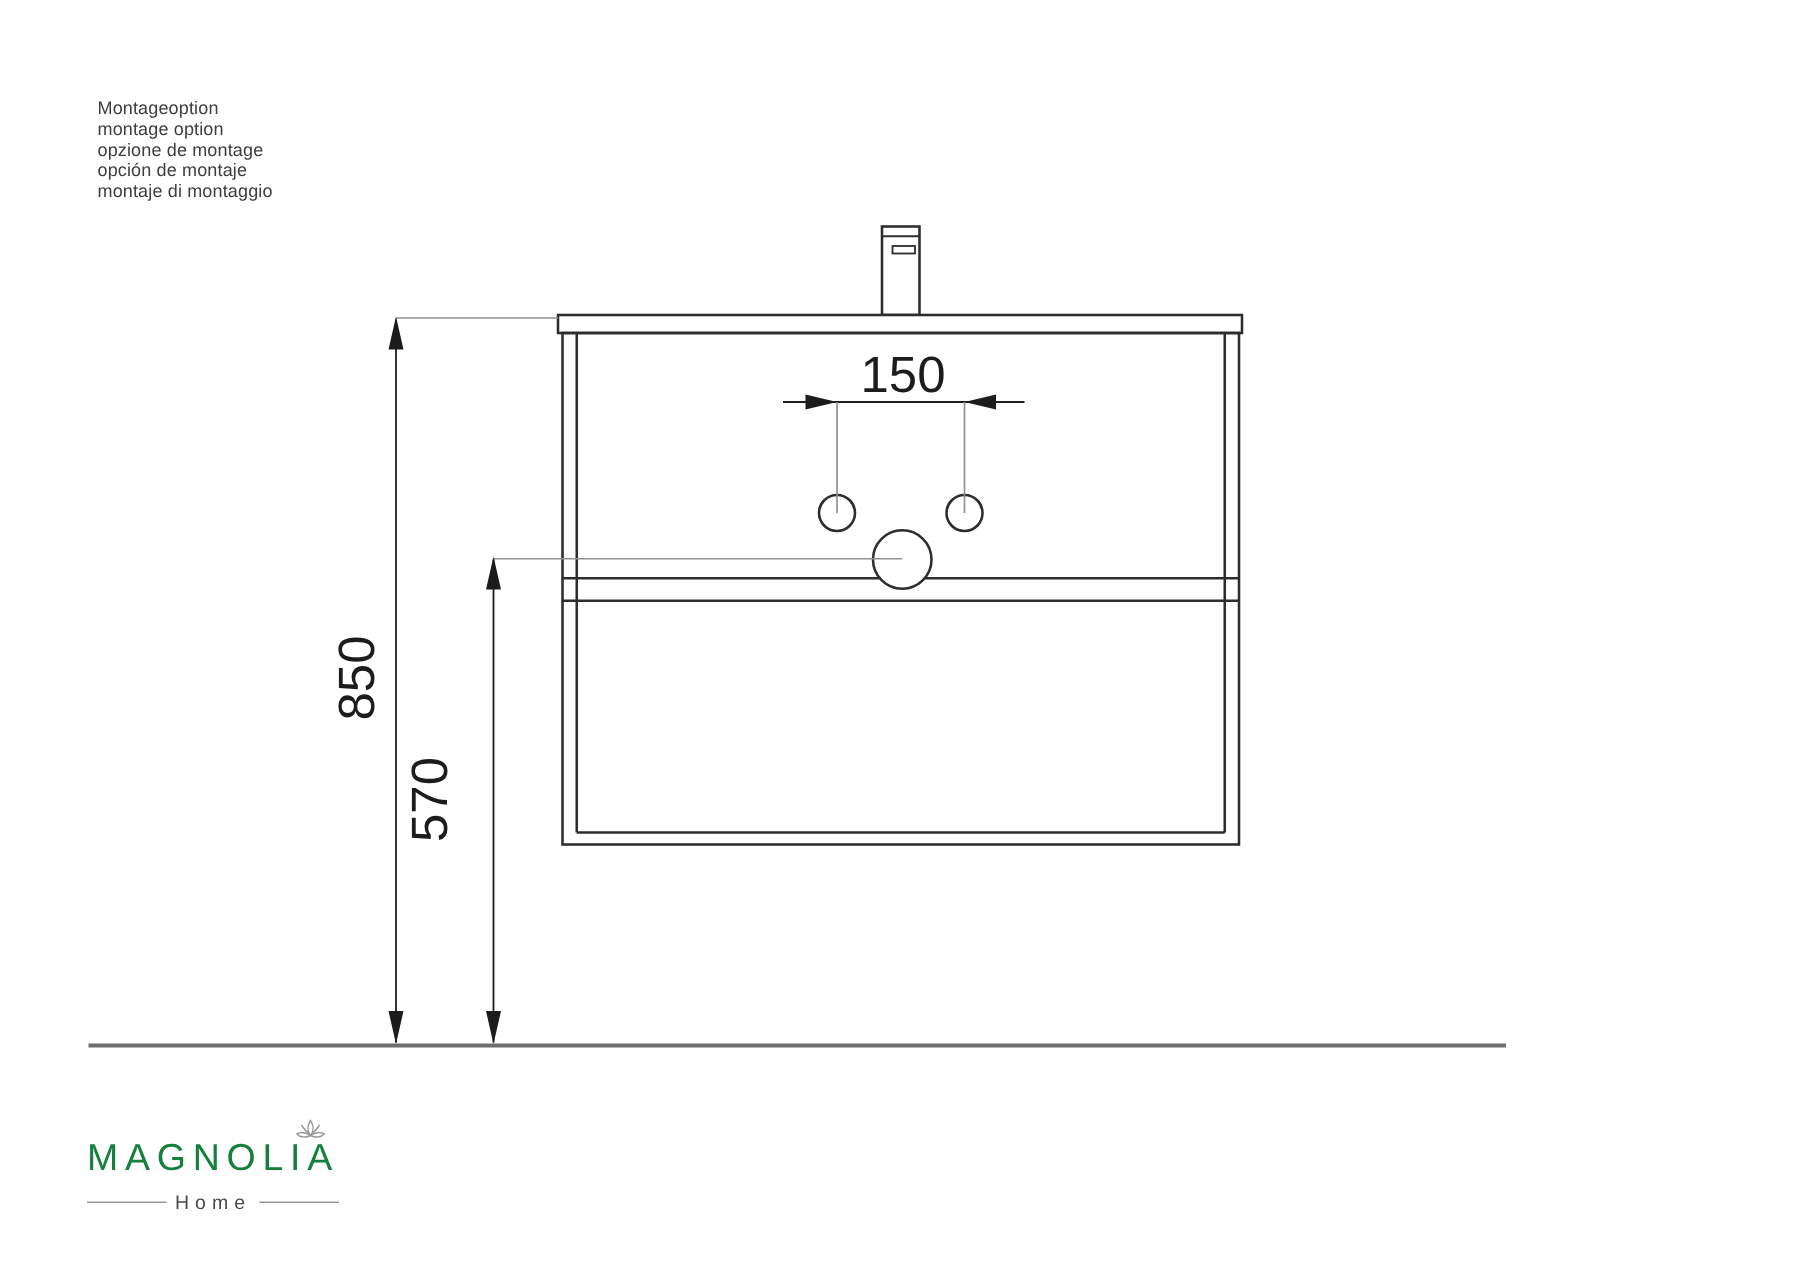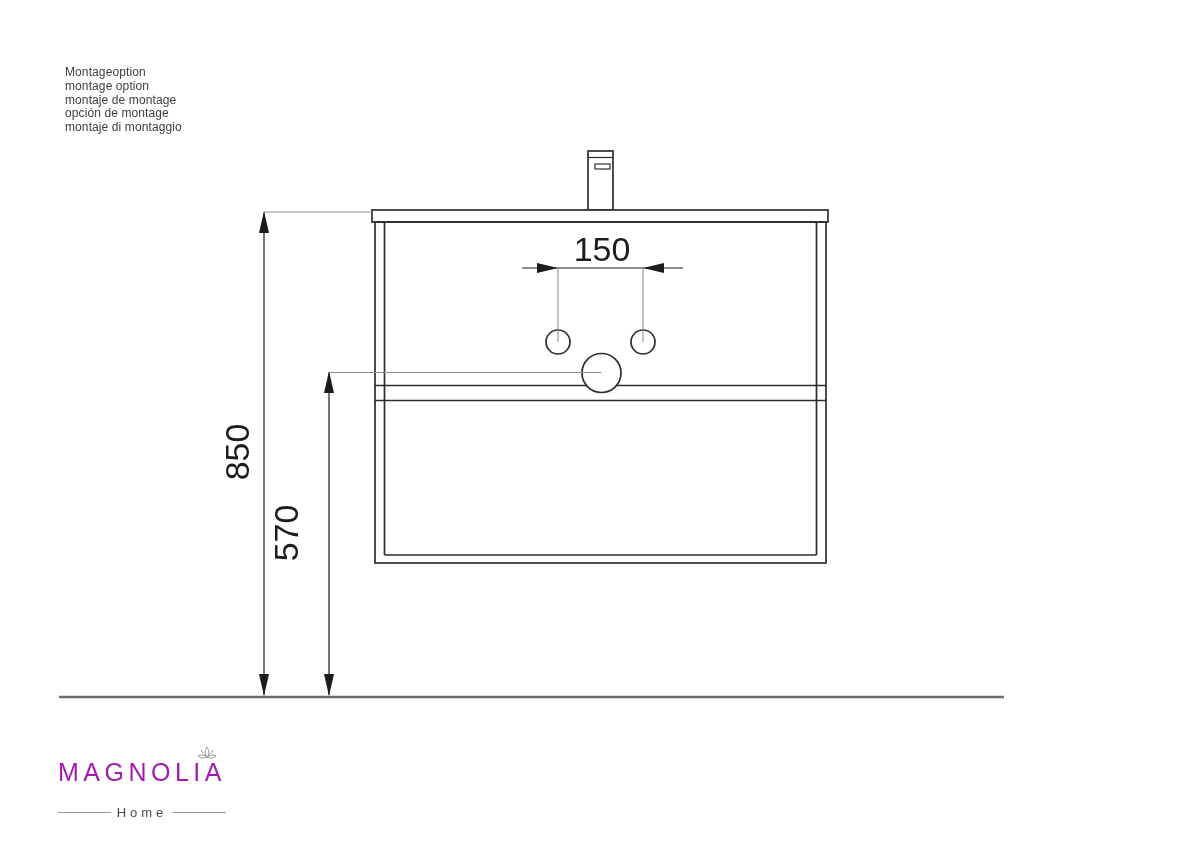--- a/index.html
+++ b/index.html
@@ -30,47 +30,47 @@
   .floor{stroke:#6e6e6e;stroke-width:2.6;fill:none;}
   
   .logo{
     position:absolute;left:58px;top:758px;width:168px;
     color:#3f3f3f;
   }
   .logo .brand{
     display:block;
     font-size:25px;font-weight:200;
     letter-spacing:4.5px;
-    color:#a21caf;
+    color:#15803d;
     white-space:nowrap;
   }
   .logo .flower{
     position:absolute;right:6px;top:-14px;
   }
   .logo .subrow{
-    margin-top:18px;
+    margin-top:7px;
     display:flex;align-items:center;gap:6px;justify-content:center;
   }
   .logo .subrow .rule{
     flex:1;height:0;border-top:1px solid #9a9a9a;
   }
   .logo .sub{
     font-size:13px;letter-spacing:4px;color:#4a4a4a;white-space:nowrap;
   }
 </style>
 </head>
 <body>
 
 <div id="canvas">
 
   <div class="annotation">
     <div>Montageoption</div>
     <div>montage option</div>
-    <div>montaje de montage</div>
-    <div>opción de montage</div>
+    <div>opzione de montage</div>
+    <div>opción de montaje</div>
     <div>montaje di montaggio</div>
   </div>
 
   <svg class="drawing" width="1200" height="849" viewBox="0 0 1200 849">
 
     <g>
       <rect x="588" y="151" width="25" height="59" class="ink-fill-white"></rect>
       <line x1="588" y1="157.5" x2="613" y2="157.5" class="ink" style="stroke-width:1.2"></line>
       <rect x="595" y="164" width="15" height="5" class="ink" style="stroke-width:1.2"></rect>
     </g>

